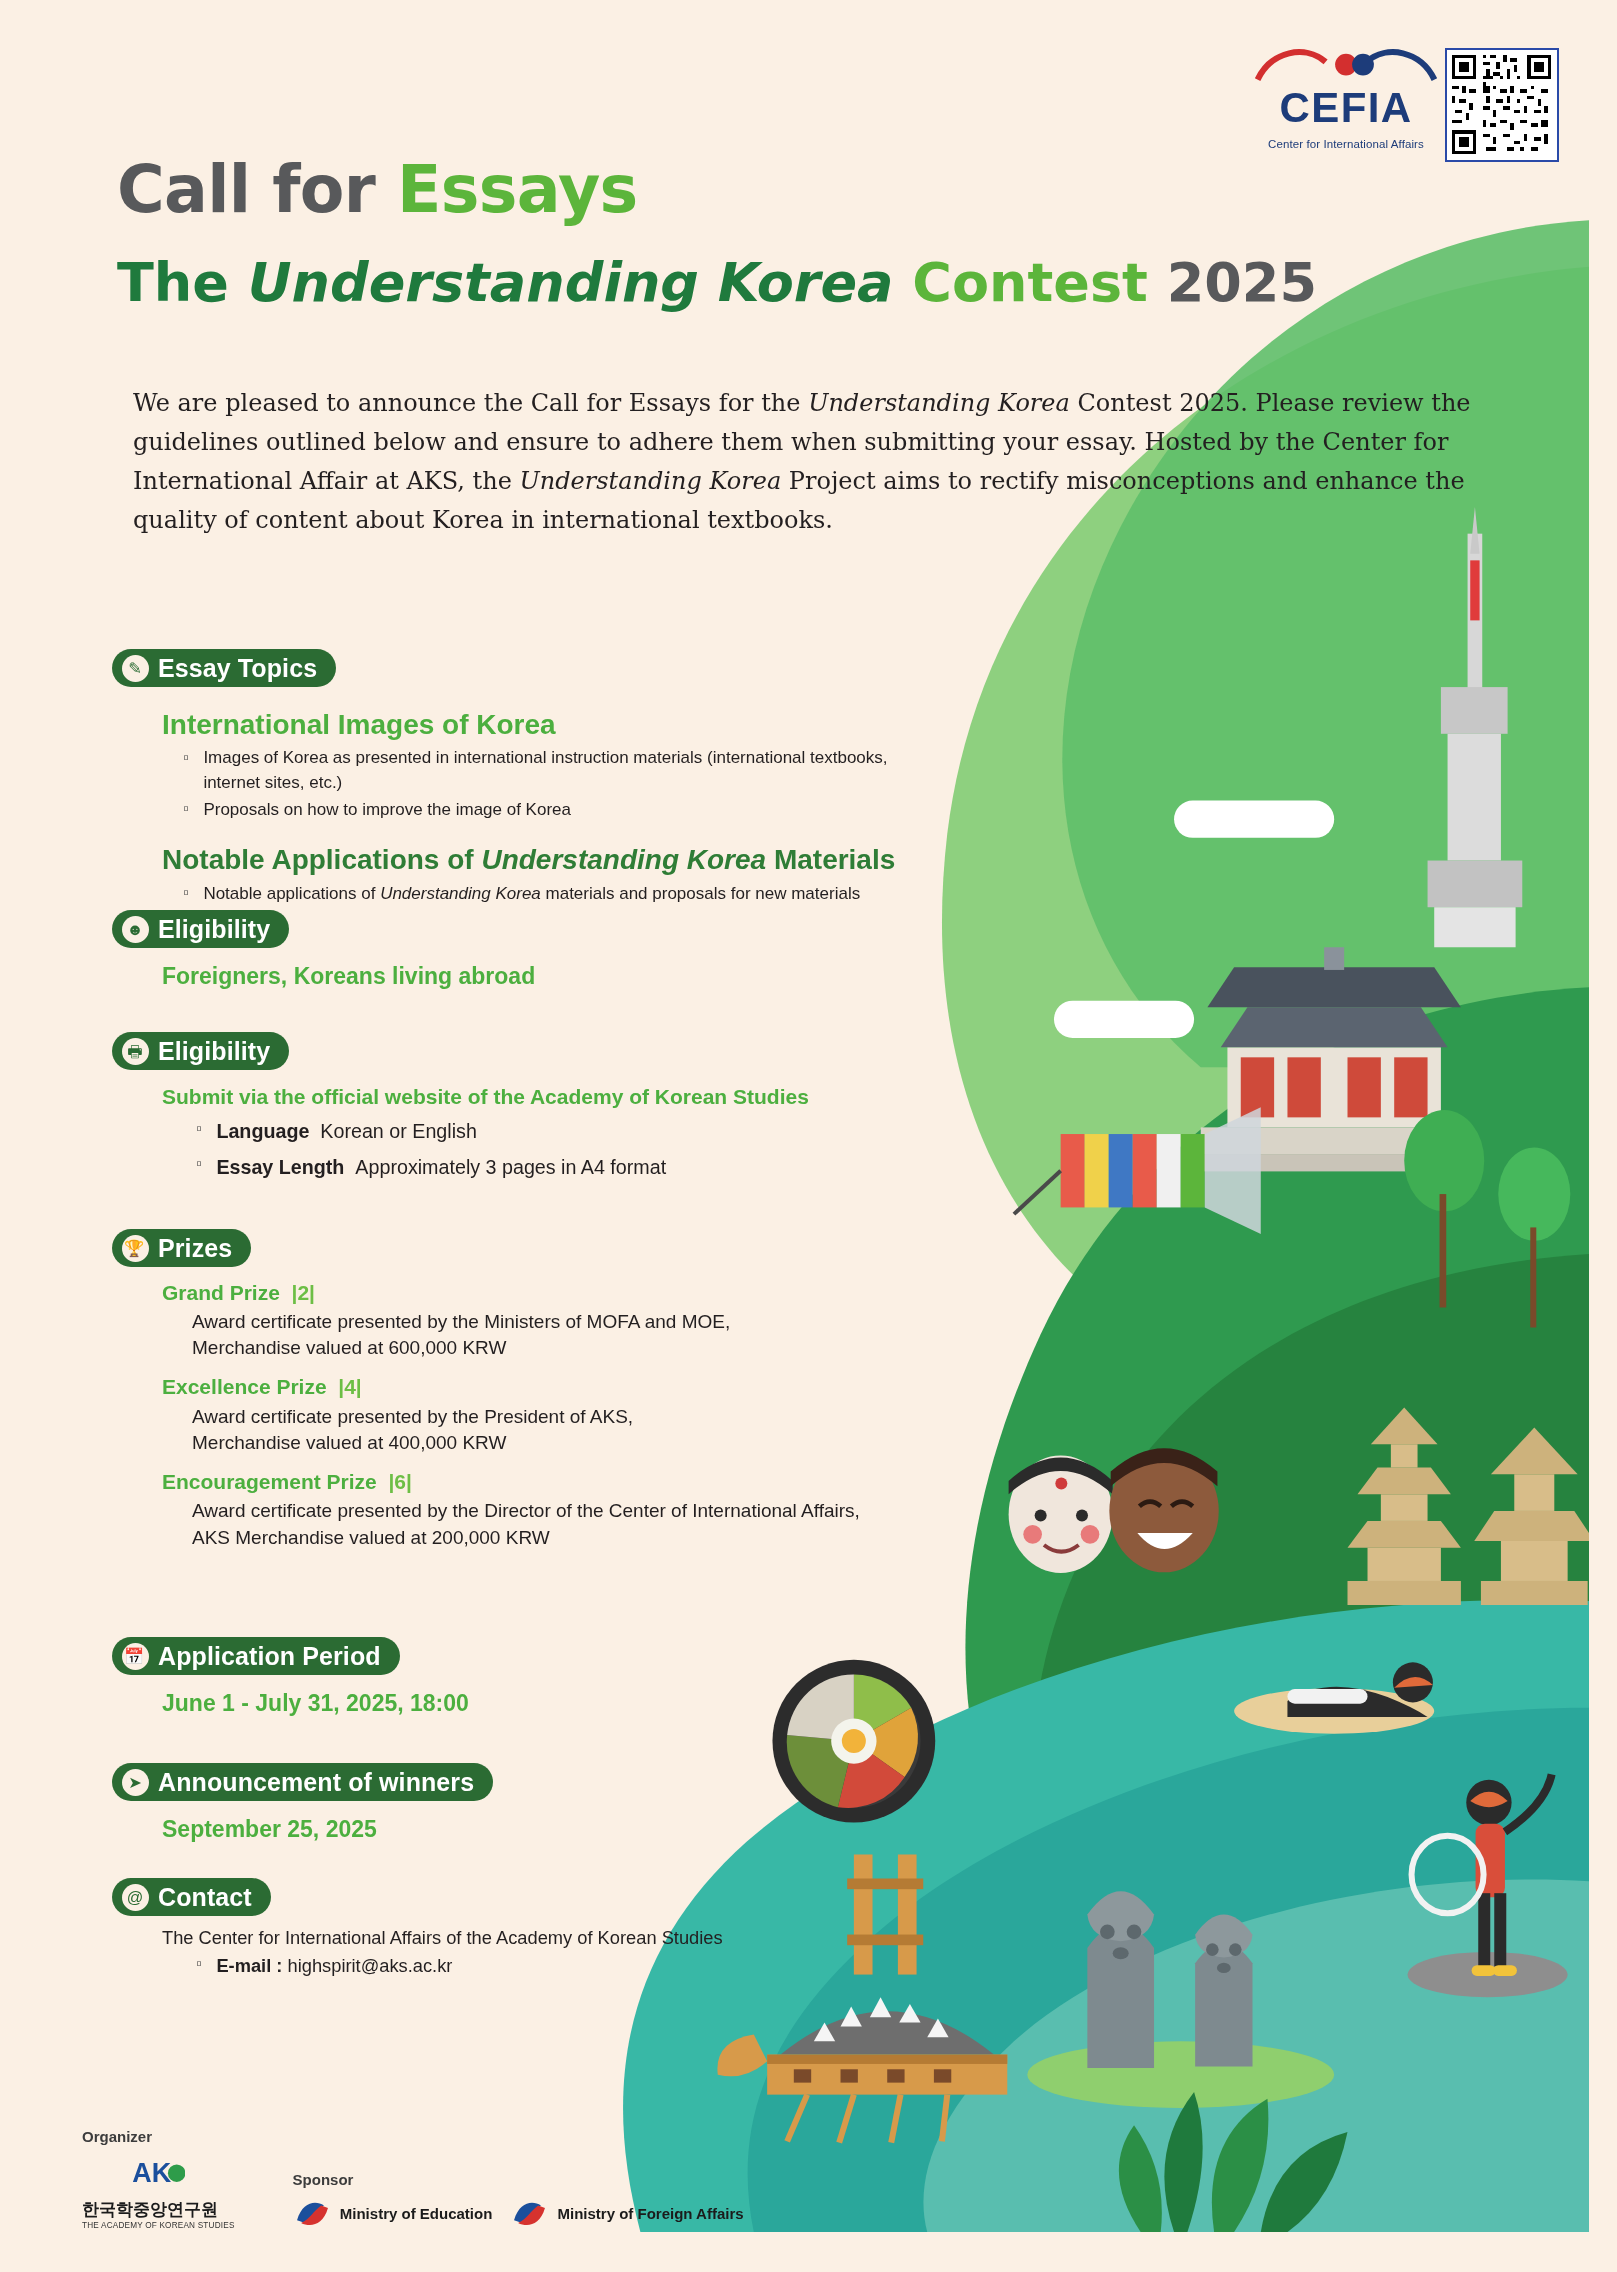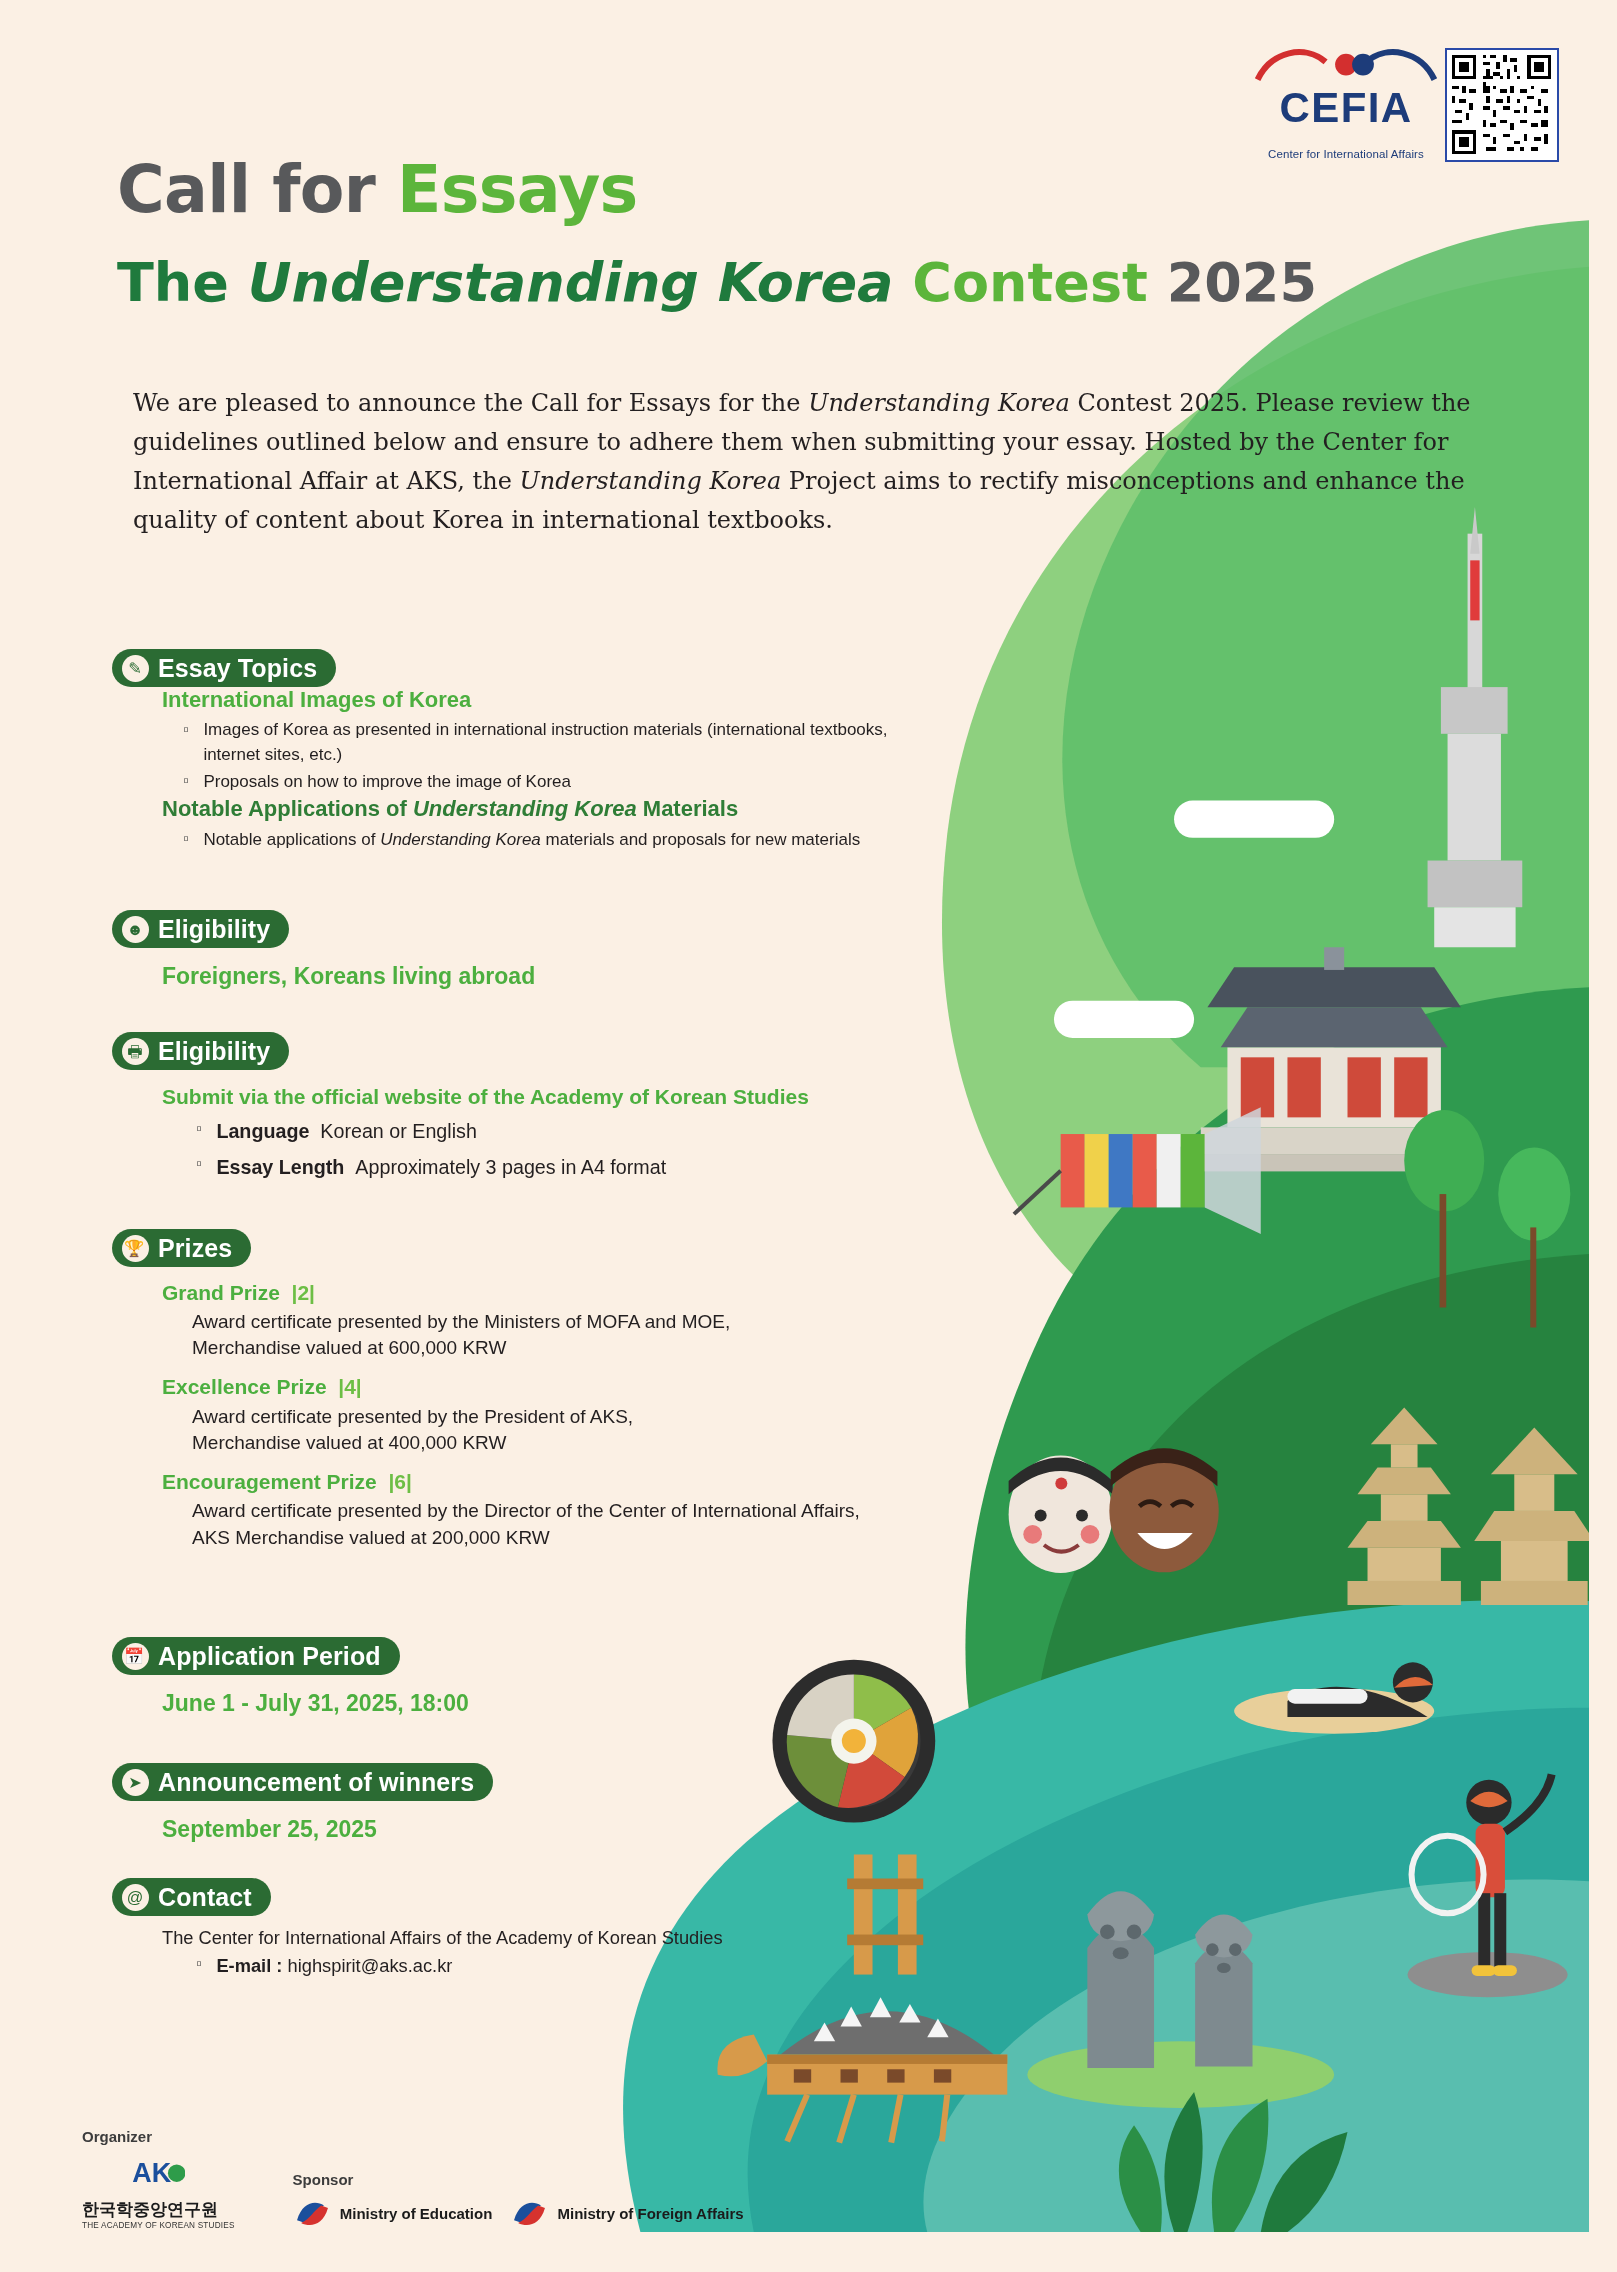--- a/index.html
+++ b/index.html
@@ -21,21 +21,21 @@
 
   
   .cefia-logo {
     position: absolute; top: 48px; left: 1244px; width: 204px; height: 95px;
     z-index: 5; text-align: center;
   }
   .cefia-word {
     font-size: 42px; font-weight: bold; color: #1d3c7a; letter-spacing: 1.4px;
     line-height: 1; margin-top: 39px; font-family: "Liberation Sans", sans-serif;
   }
-  .cefia-sub { font-size: 11.5px; color: #1d3c7a; margin-top: 19px; letter-spacing: 0.1px;}
+  .cefia-sub { font-size: 11.5px; color: #1d3c7a; margin-top: 9px; letter-spacing: 0.1px;}
   .qr {
     position: absolute; top: 48px; left: 1445px; width: 114px; height: 114px;
     background: #fff; border: 2px solid #2a4aa8; z-index: 5;
   }
   .qr-inner { position: absolute; inset: 5.4px; }
 
   
   .title1 {
     position: absolute; top: 152px; left: 117px; z-index: 4;
     font-size: 65px; font-weight: bold; letter-spacing: -0.7px;
@@ -68,21 +68,21 @@
   }
   .pill .ic {
     width: 27px; height: 27px; border-radius: 50%;
     background: #fbf0e4; color: #2b6b33;
     display: flex; align-items: center; justify-content: center;
     font-size: 16.3px; line-height: 1; flex: 0 0 auto;
   }
   .pill .lbl { font-size: 25px; font-weight: bold; letter-spacing: 0.1px; }
 
   .ghead {
-    color: #4caf3f; font-weight: bold; font-size: 22px; margin-top: 0;
+    color: #4caf3f; font-weight: bold; font-size: 28px; margin-top: 22px;
     margin-left: 50px;
   }
   .ghead.dark { color: #2f7d36; }
   .ghead .ital { font-style: italic; }
 
   ul.bul { list-style: none; margin-left: 71px; margin-top: 5.4px; }
   ul.bul li {
     font-size: 17px; color: #231f20; line-height: 1.45; position: relative;
     padding-left: 20.4px; margin-bottom: 2px;
   }

